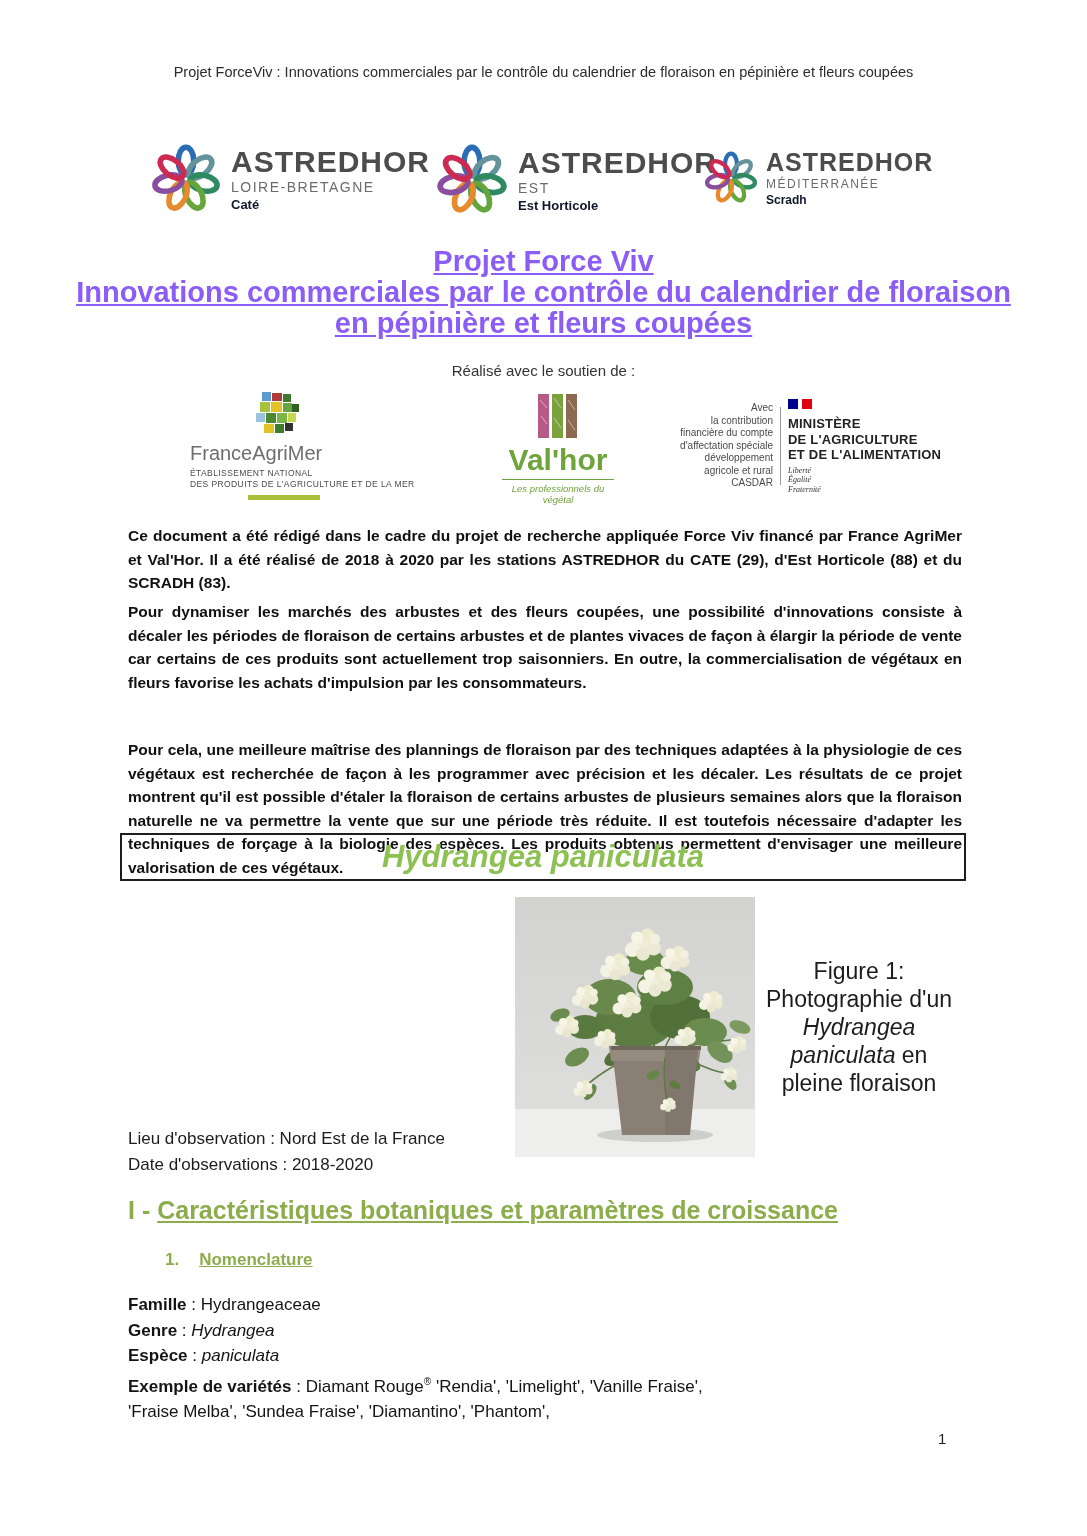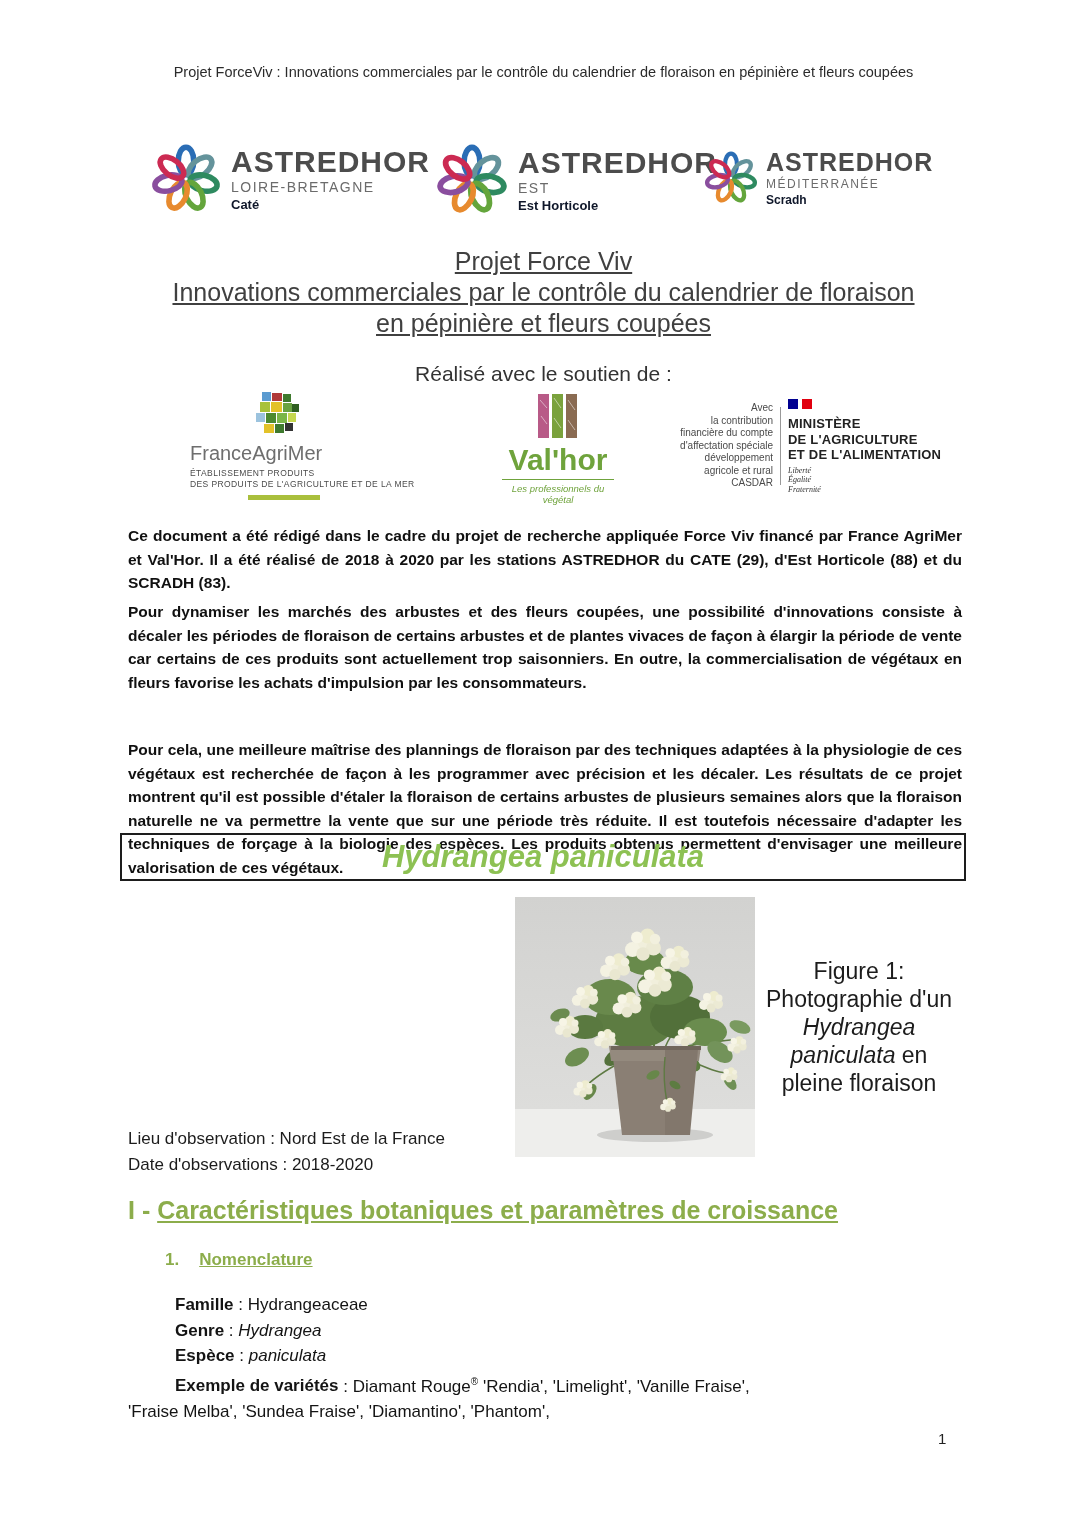--- a/index.html
+++ b/index.html
@@ -18,23 +18,23 @@
   .ast-flower { flex:0 0 auto; }
   .ast-text { margin-left:2px; }
   .ast-name { font-size:30px; font-weight:bold; color:#4c4c4c; letter-spacing:1px; line-height:30px; }
   .ast-region { font-size:14px; color:#6b6b6b; letter-spacing:1.5px; margin-top:2px; }
   .ast-station { font-size:13px; font-weight:bold; color:#0f172a; margin-top:2px; }
   .ast.small .ast-name { font-size:25px; line-height:25px; }
   .ast.small .ast-region { font-size:12px; }
   .ast.small .ast-station { font-size:12px; }
   
   .title { position:absolute; top:246px; left:0; width:100%; text-align:center; }
-  .title div { font-size:25px; font-weight:normal; line-height:31px; color:#404040; }
+  .title div { font-size:29px; font-weight:bold; line-height:31px; color:#8b5cf6; }
   .title span { text-decoration:underline; }
-  .support { position:absolute; top:362px; left:0; width:100%; text-align:center; font-size:21px; color:#333; }
+  .support { position:absolute; top:362px; left:0; width:100%; text-align:center; font-size:15px; color:#333; }
   
   .fam-block { position:absolute; top:392px; left:190px; width:230px; }
   .fam-mosaic { margin-left:62px; display:block; }
   .fam-name { font-size:20px; color:#6e6e6e; line-height:30px; margin-top:2px; }
   .fam-sub { font-size:8.5px; color:#4a4a4a; letter-spacing:0.4px; line-height:11px; }
   .fam-bar { width:72px; height:5px; background:#a9bf3c; margin:5px 0 0 58px; }
   .valhor-block { position:absolute; top:394px; left:498px; width:120px; text-align:center; }
   .valhor-name { font-size:30px; font-weight:bold; color:#6fa33c; line-height:32px; margin-top:2px; }
   .valhor-line { width:112px; height:1px; background:#6fa33c; margin:3px auto 3px auto; }
   .valhor-tag { font-size:9.5px; font-style:italic; color:#6fa33c; }
@@ -60,21 +60,21 @@
   
   .obs { position:absolute; top:1126px; left:128px; font-size:17px; color:#1c1c1c; line-height:26px; }
   
   .sec { position:absolute; top:1196px; left:128px; font-size:25px; font-weight:bold; color:#8cad4b; }
   .sec .u { text-decoration:underline; }
   .subsec { position:absolute; top:1250px; left:165px; font-size:17px; font-weight:bold; color:#8cad4b; }
   .subsec .num { margin-right:20px; }
   .subsec .u { text-decoration:underline; }
   
   .nomen { position:absolute; top:1292px; left:128px; font-size:17px; color:#141414; line-height:25.5px; }
-  .nomen b { font-weight:bold;margin-left:47px; }
+  .nomen b { font-weight:bold; }
   .nomen .it { font-style:italic; }
   .nomen sup { font-size:10px; }
   .pagenum { position:absolute; top:1430px; left:938px; font-size:15px; color:#222; }
 </style>
 </head>
 <body>
 
 <div class="page">
 
   <div class="hdr">Projet ForceViv : Innovations commerciales par le contrôle du calendrier de floraison en pépinière et fleurs coupées</div>
@@ -155,21 +155,21 @@
       <rect x="40" y="12" width="7" height="8" fill="#2f5f21"></rect>
       <rect x="4" y="21" width="9" height="9" fill="#9cc3de"></rect>
       <rect x="14" y="21" width="10" height="10" fill="#4c8a2f"></rect>
       <rect x="25" y="21" width="10" height="10" fill="#7ab648"></rect>
       <rect x="36" y="21" width="8" height="9" fill="#c6d84f"></rect>
       <rect x="12" y="32" width="10" height="9" fill="#e3c229"></rect>
       <rect x="23" y="32" width="9" height="9" fill="#3f7a2e"></rect>
       <rect x="33" y="31" width="8" height="8" fill="#333333"></rect>
     </svg>
     <div class="fam-name">FranceAgriMer</div>
-    <div class="fam-sub">ÉTABLISSEMENT PRODUITS</div>
+    <div class="fam-sub">ÉTABLISSEMENT NATIONAL</div>
     <div class="fam-sub">DES PRODUITS DE L'AGRICULTURE ET DE LA MER</div>
     <div class="fam-bar"></div>
   </div>
 
   <div class="valhor-block">
     <svg width="44" height="44" viewBox="0 0 44 44">
       <rect x="2" y="0" width="11" height="44" fill="#b85a87"></rect>
       <rect x="16" y="0" width="11" height="44" fill="#7aa23c"></rect>
       <rect x="30" y="0" width="11" height="44" fill="#8a6b52"></rect>
       <path d="M4,6 L11,14 M5,22 L11,30 M18,4 L25,14 M18,24 L25,34 M32,6 L39,16 M32,26 L39,36" stroke="#ffffff" stroke-width="1" opacity="0.5"></path>

